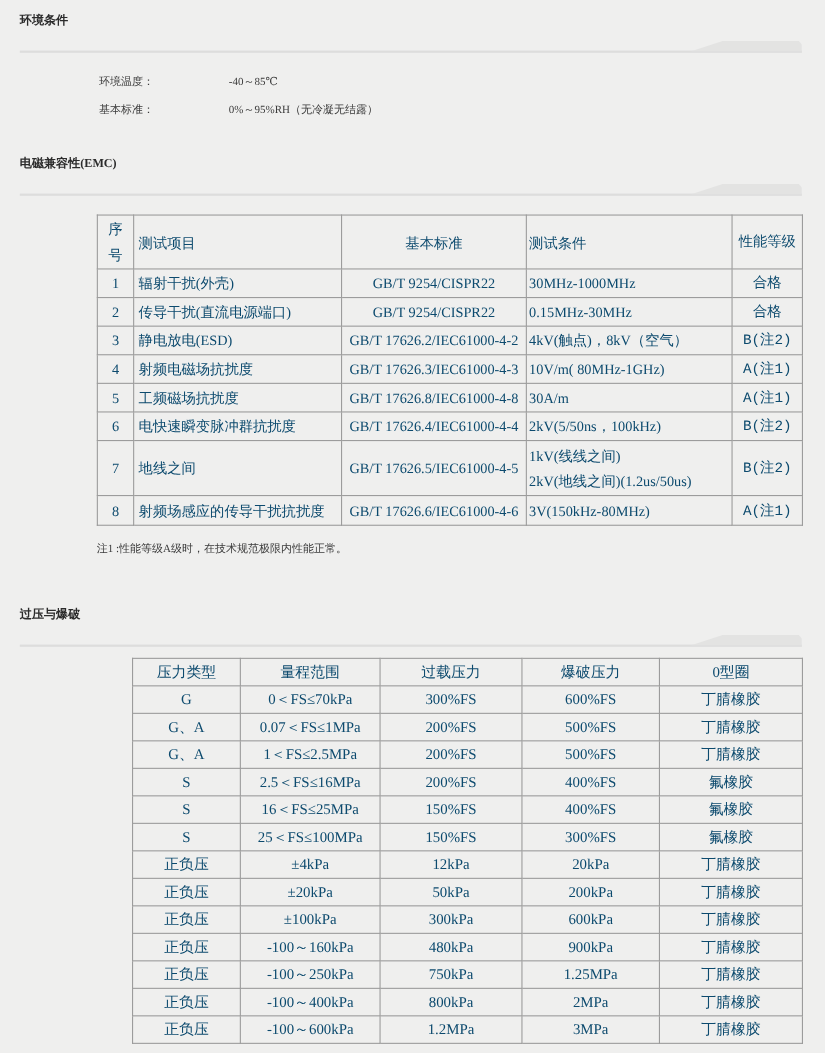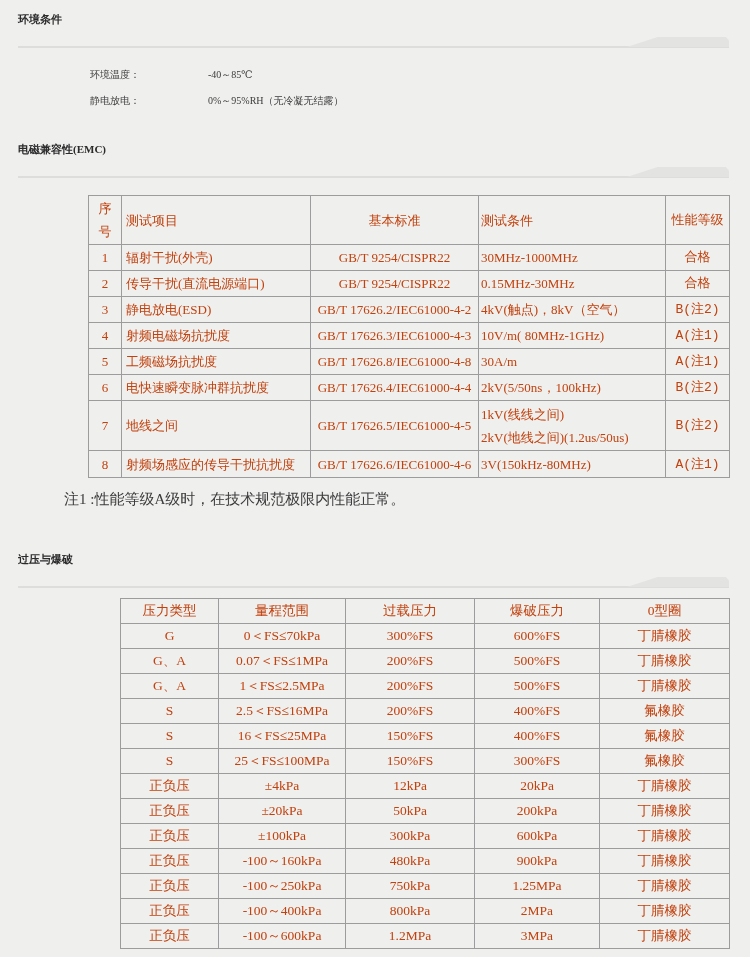--- a/index.html
+++ b/index.html
@@ -40,21 +40,21 @@
     clip-path:polygon(0 100%,30% 0,97% 0,100% 35%,100% 100%);
   }
   .env-rows{margin:14px 0 0 90px;}
   .env-row{height:26px;line-height:26px;font-size:10px;}
   .env-label{display:inline-block;width:118px;}
   .env-value{display:inline-block;}
   table{
     border-collapse:collapse;
     table-layout:fixed;
     font-size:13px;
-    color:#c2410c;
+    color:#0c4a6e;
   }
   td,th{
     border:1px solid #9c9c9c;
     padding:1px 4px;
     font-weight:normal;
     vertical-align:middle;
     overflow:hidden;
     white-space:pre-line;
     line-height:23px;
   }
@@ -62,41 +62,41 @@
   .emc-table{margin:17px 0 0 88px;width:641px;}
   .emc-table tr{height:25px;}
   .emc-table tr.tall{height:50px;}
   .emc-table tr.last{height:27px;}
   .emc-table th:nth-child(1),.emc-table td:nth-child(1){text-align:center;}
   .emc-table th:nth-child(2),.emc-table td:nth-child(2){text-align:left;}
   .emc-table th:nth-child(3),.emc-table td:nth-child(3){text-align:center;padding:1px 2px;margin-left:47px;}
   .emc-table th:nth-child(4),.emc-table td:nth-child(4){text-align:left;padding:1px 2px;}
   .emc-table th:nth-child(5),.emc-table td:nth-child(5){text-align:center;padding:1px 1px;font-family:Liberation Mono, monospace;}
   
-  .notes{margin:9px 0 0 64px;font-size:15px;}
+  .notes{margin:9px 0 0 88px;font-size:10px;}
   .note-line{line-height:25px;}
   
   .pressure-table{margin:10px 0 0 120px;width:609px;font-size:13.5px;}
   .pressure-table tr{height:24px;}
   .pressure-table th,.pressure-table td{text-align:center;line-height:22px;}
 </style>
 </head>
 <body>
 
 <h2 class="section-title t1">环境条件</h2>
 <div class="divider">
   <div class="line"></div>
   <div class="wedge"></div>
 </div>
 <div class="env-rows">
   <div class="env-row">
     <span class="env-label">环境温度：</span><span class="env-value">-40～85℃</span>
   </div>
   <div class="env-row">
-    <span class="env-label">静电放电：</span><span class="env-value">0%～95%RH（无冷凝无结露）</span>
+    <span class="env-label">基本标准：</span><span class="env-value">0%～95%RH（无冷凝无结露）</span>
   </div>
 </div>
 
 <h2 class="section-title t2">电磁兼容性(EMC)</h2>
 <div class="divider">
   <div class="line"></div>
   <div class="wedge"></div>
 </div>
 <table class="emc-table" id="emc-table">
   <colgroup>

